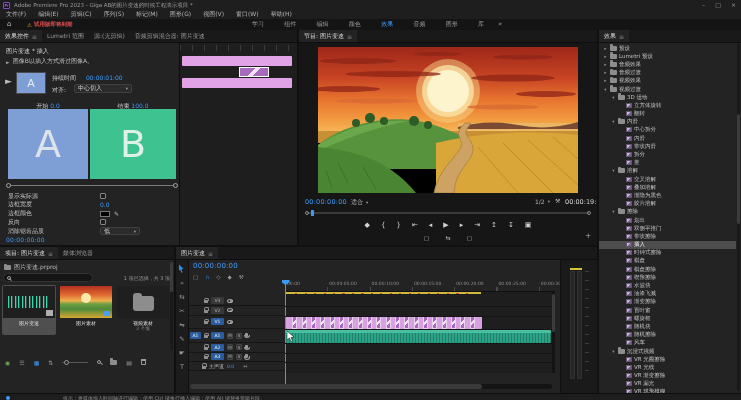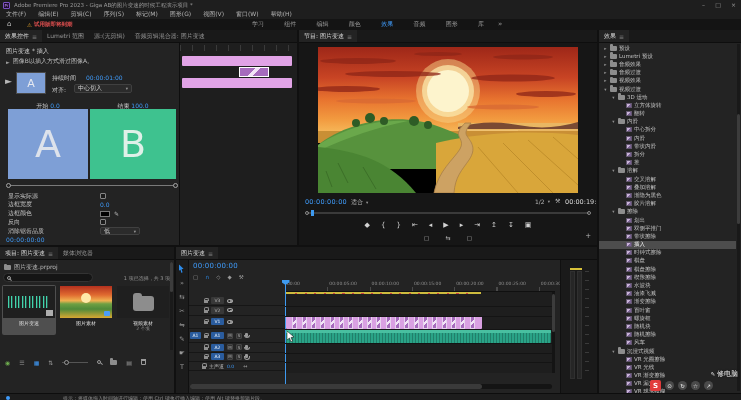--- a/index.html
+++ b/index.html
@@ -709,27 +709,14 @@
         <span class="bluev" style="font-size: 4.5px;">0.0</span>
         <span style="font-size: 5px; color: rgb(152, 152, 152); margin-left: 6px;">↔</span>
       </div>
     </div>
 
   <div class="abs" style="left:0;top:393px;width:741px;height:7px;background:#1d1d1d;border-top:1px solid #0d0d0d;">
     <div class="abs" style="left:6px;top:1.5px;width:4px;height:4px;border-radius:50%;background:#3f9bfa;"></div>
     <div class="abs" style="left:63px;top:0.5px;font-size:5px;color:#8f8f8f;white-space:nowrap;">提示：将媒体拖入时间轴进行编辑；使用 Ctrl 键执行插入编辑；使用 Alt 键替换剪辑片段。</div>
   </div>
 
-  <div class="abs" style="left:650px;top:369px;width:91px;height:24px;">
-    <div class="abs" style="right:3px;top:0;display:flex;gap:2px;align-items:center;">
-      <span style="font-size:5.5px;color:#eee;">✎</span>
-      <span style="font-size:7px;color:#f2f2f2;text-shadow:0 0 2px #000;">修电脑</span>
-    </div>
-    <div id="wm-icons" class="abs" style="left:0;top:11px;display:flex;gap:4px;align-items:center;">
-      <span style="width:11px;height:11px;background:#e23c3c;border-radius:2px;color:#fff;font-weight:bold;font-size:7px;display:flex;align-items:center;justify-content:center;">S</span>
-    <span class="wm-ic">⊙</span>
-        <span class="wm-ic">↻</span>
-        <span class="wm-ic">☆</span>
-        <span class="wm-ic">↗</span>
-      </div>
-  </div>
 
 </div>
 
 </body></html>

